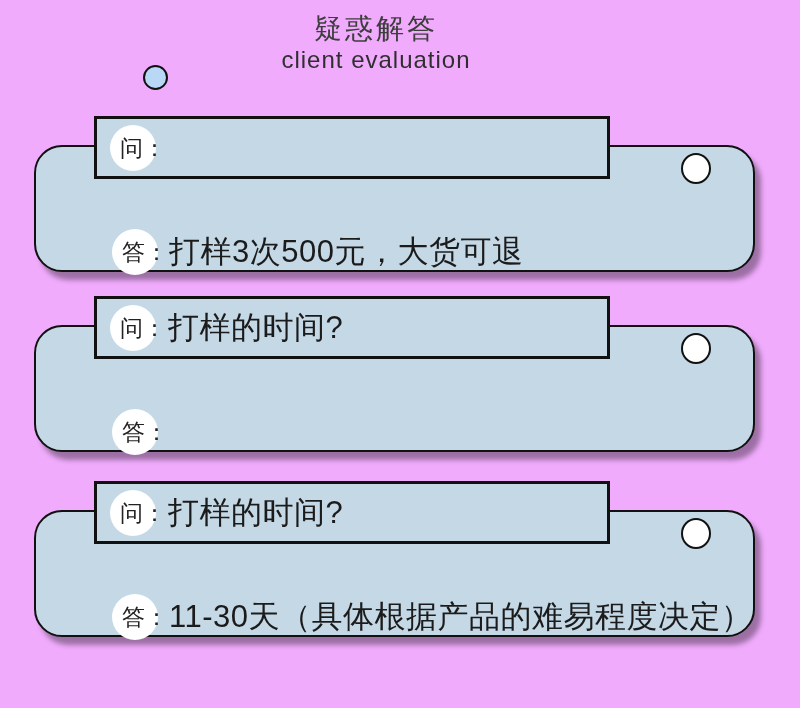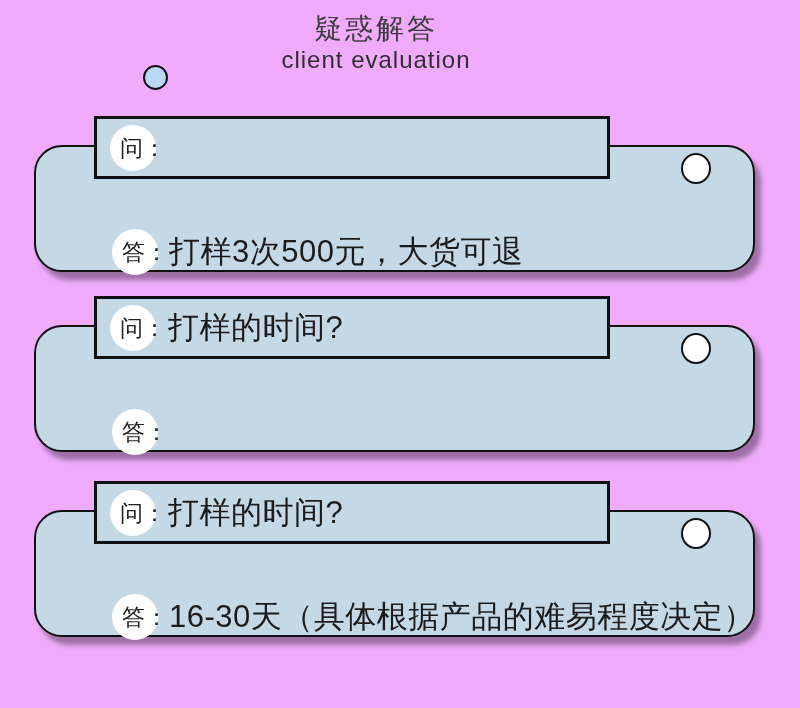--- a/index.html
+++ b/index.html
@@ -135,21 +135,21 @@
   </section>
 
   <section class="qa pos3">
     <div class="panel">
       <div class="pin"></div>
       <div class="arow">
         <span class="badge">
           <span class="bg"></span>
           <span class="txt">答：</span>
         </span>
-        <span class="atext">16-30天（具体根据产品的难易程度决定）</span>
+        <span class="atext">11-30天（具体根据产品的难易程度决定）</span>
       </div>
     </div>
     <div class="qbox">
       <span class="badge">
         <span class="bg"></span>
         <span class="txt">问：</span>
       </span>
       <span class="qtext">打样的时间?</span>
     </div>
   </section>

